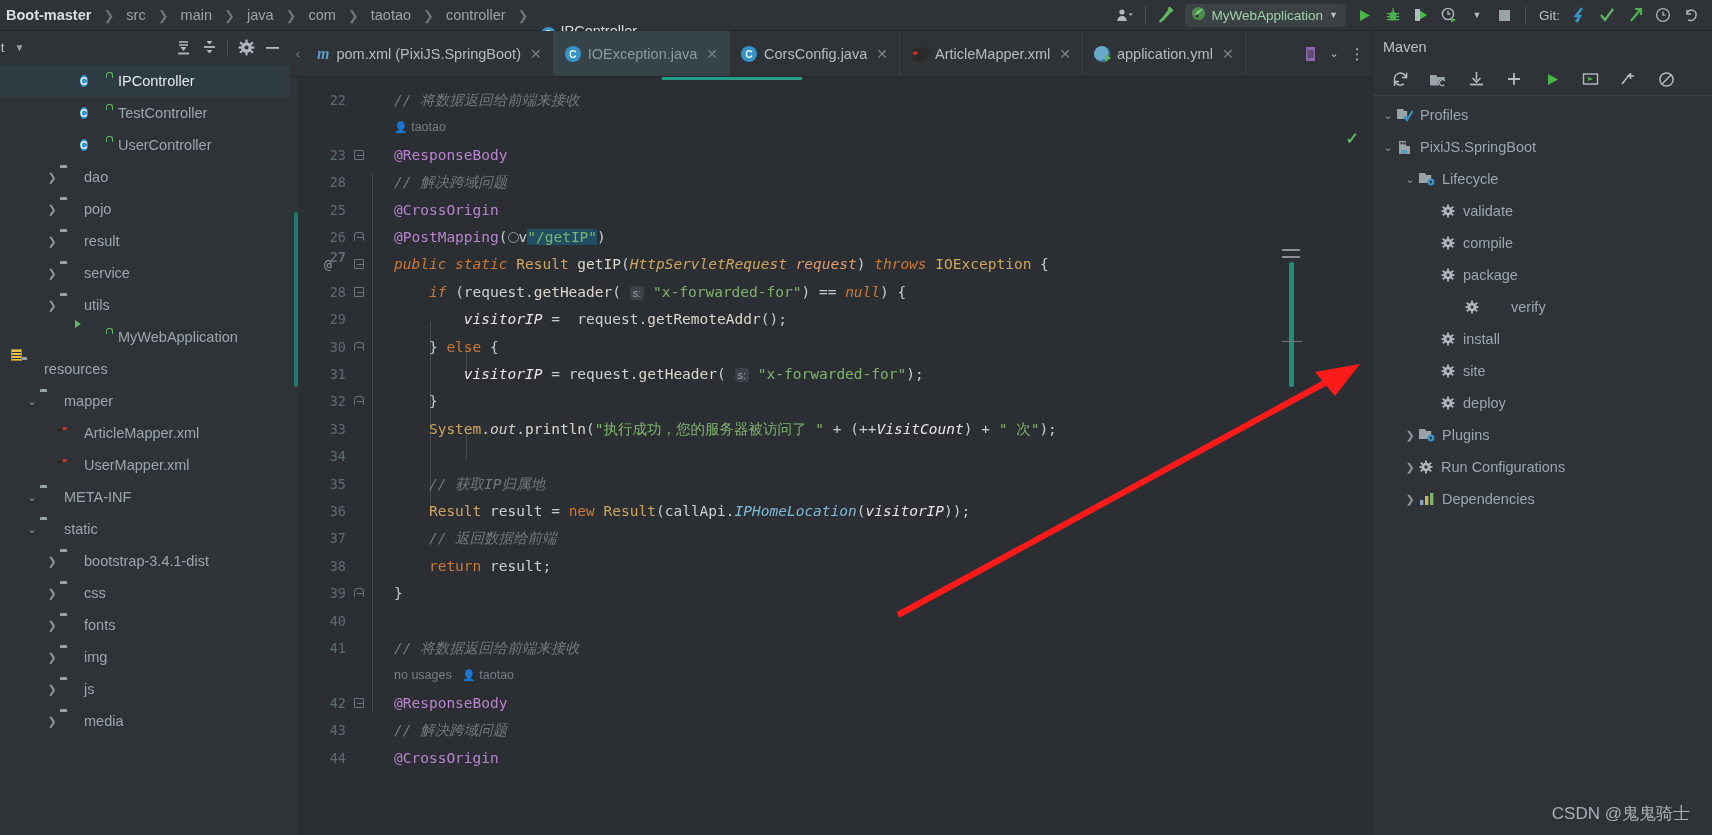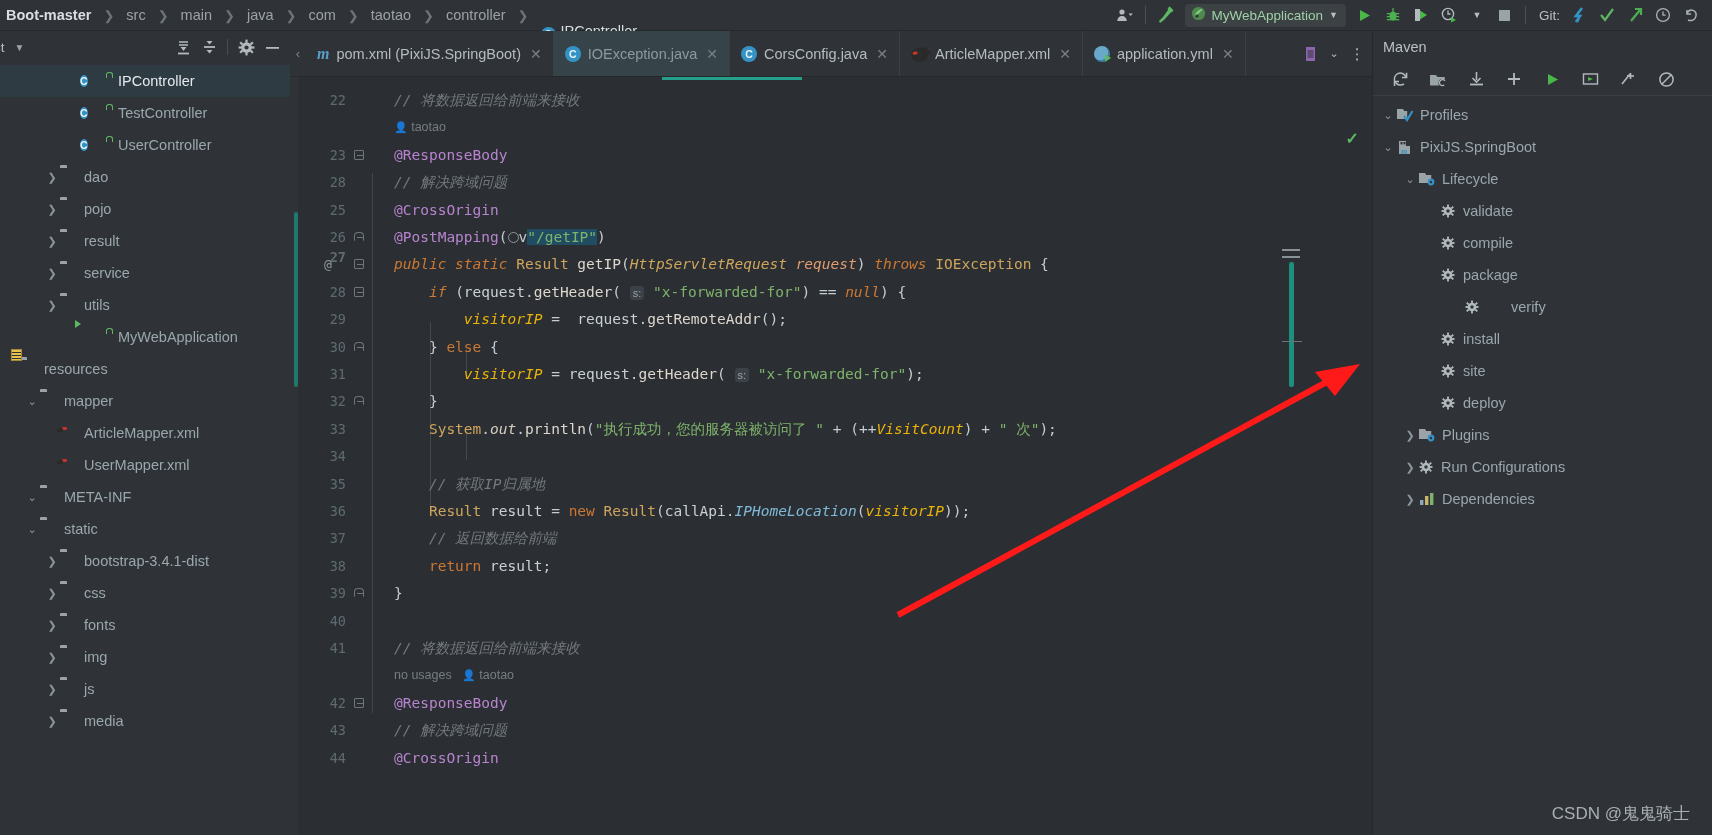--- a/index.html
+++ b/index.html
@@ -220,21 +220,21 @@
   
   .cmt   { color: #73797d; font-style: italic; }
   .anno  { color: #b884d0; }
   .kw    { color: #cc7832; }
   .kw2   { color: #cc7832; font-style: italic; }
   .typ   { color: #cfa55c; }
   .mth   { color: #ddd7cd; }
   .str   { color: #7fb36b; }
   .param { color: #e09b6e; font-style: italic; }
   .pun   { color: #c4ccd1; }
-  .fld   { color: #eab308; font-style: italic; }
+  .fld   { color: #e5e5e5; font-style: italic; }
   .ident { color: #c9d1d6; }
   .stc   { color: #d4cec2; font-style: italic; }
   .lnk   { color: #7fb9d9; font-style: italic; }
   .hint  {
     color: #9aa3a8; font-size: 11px; background: #3b4146; border-radius: 3px;
     padding: 1px 3px; font-family: "Liberation Sans", sans-serif;
   }
   .sel-str { background: #214d63; }
   .web-ic {
     display: inline-block; width: 11px; height: 11px; border-radius: 50%;

